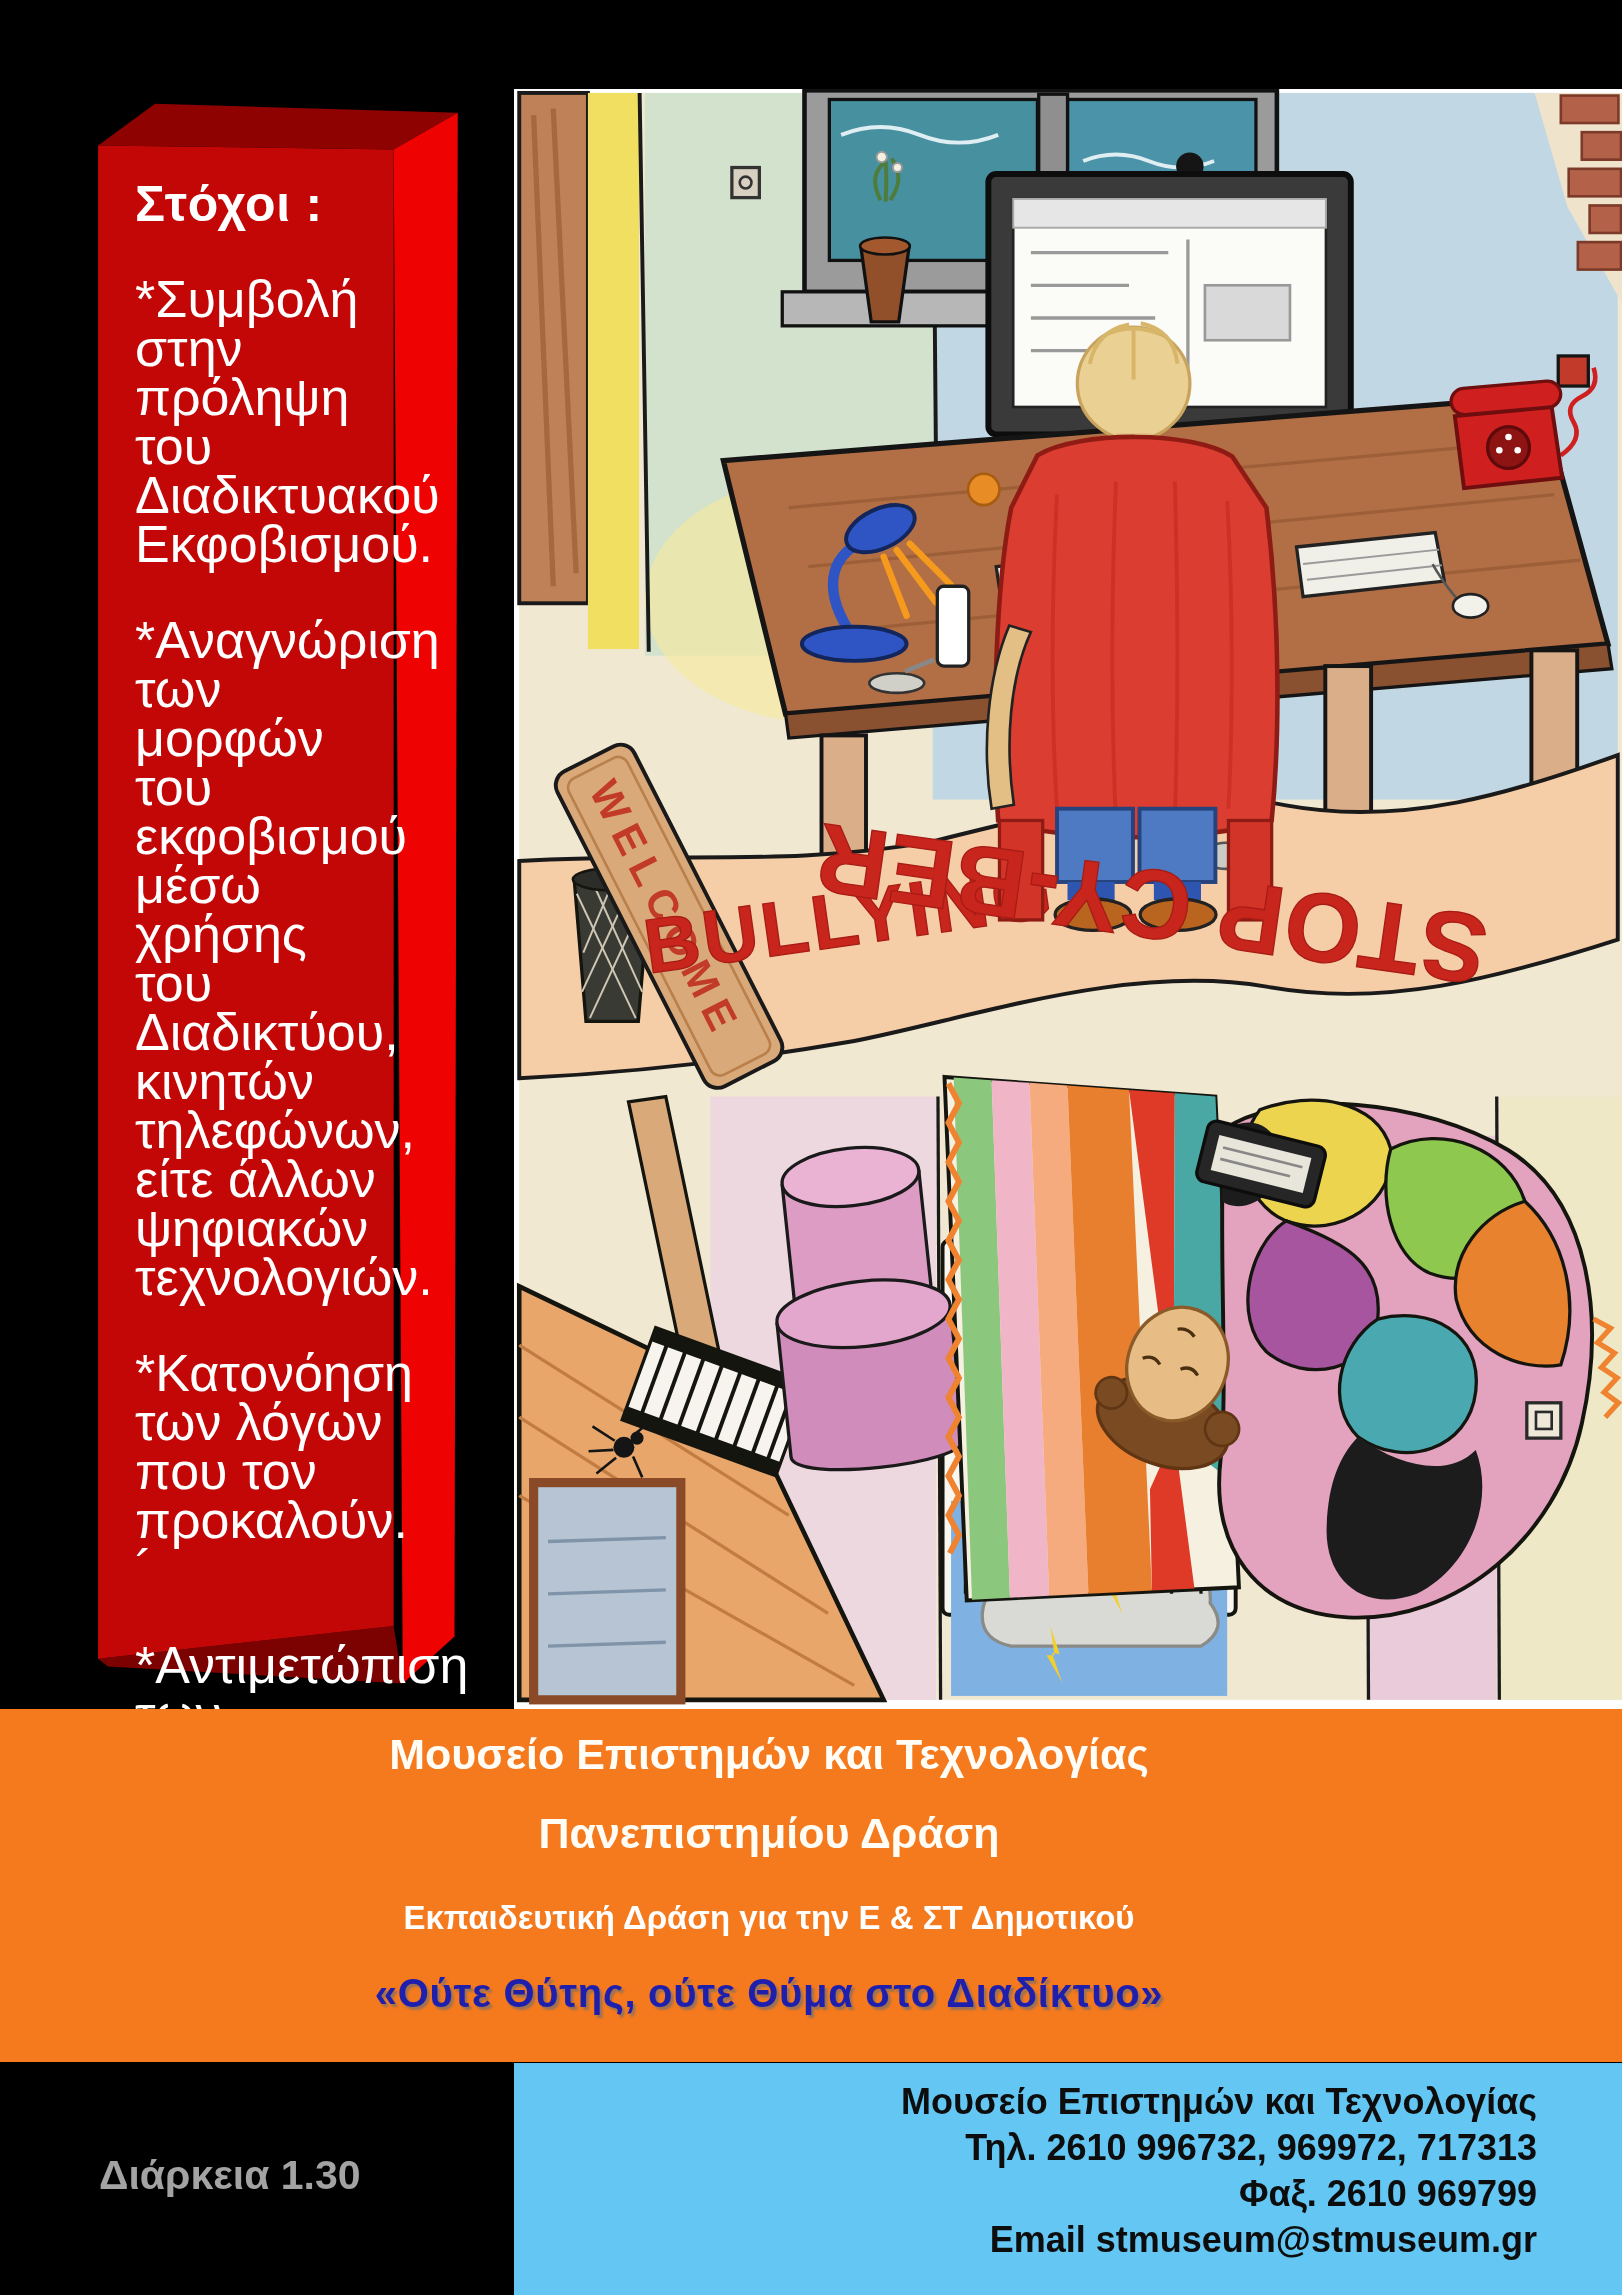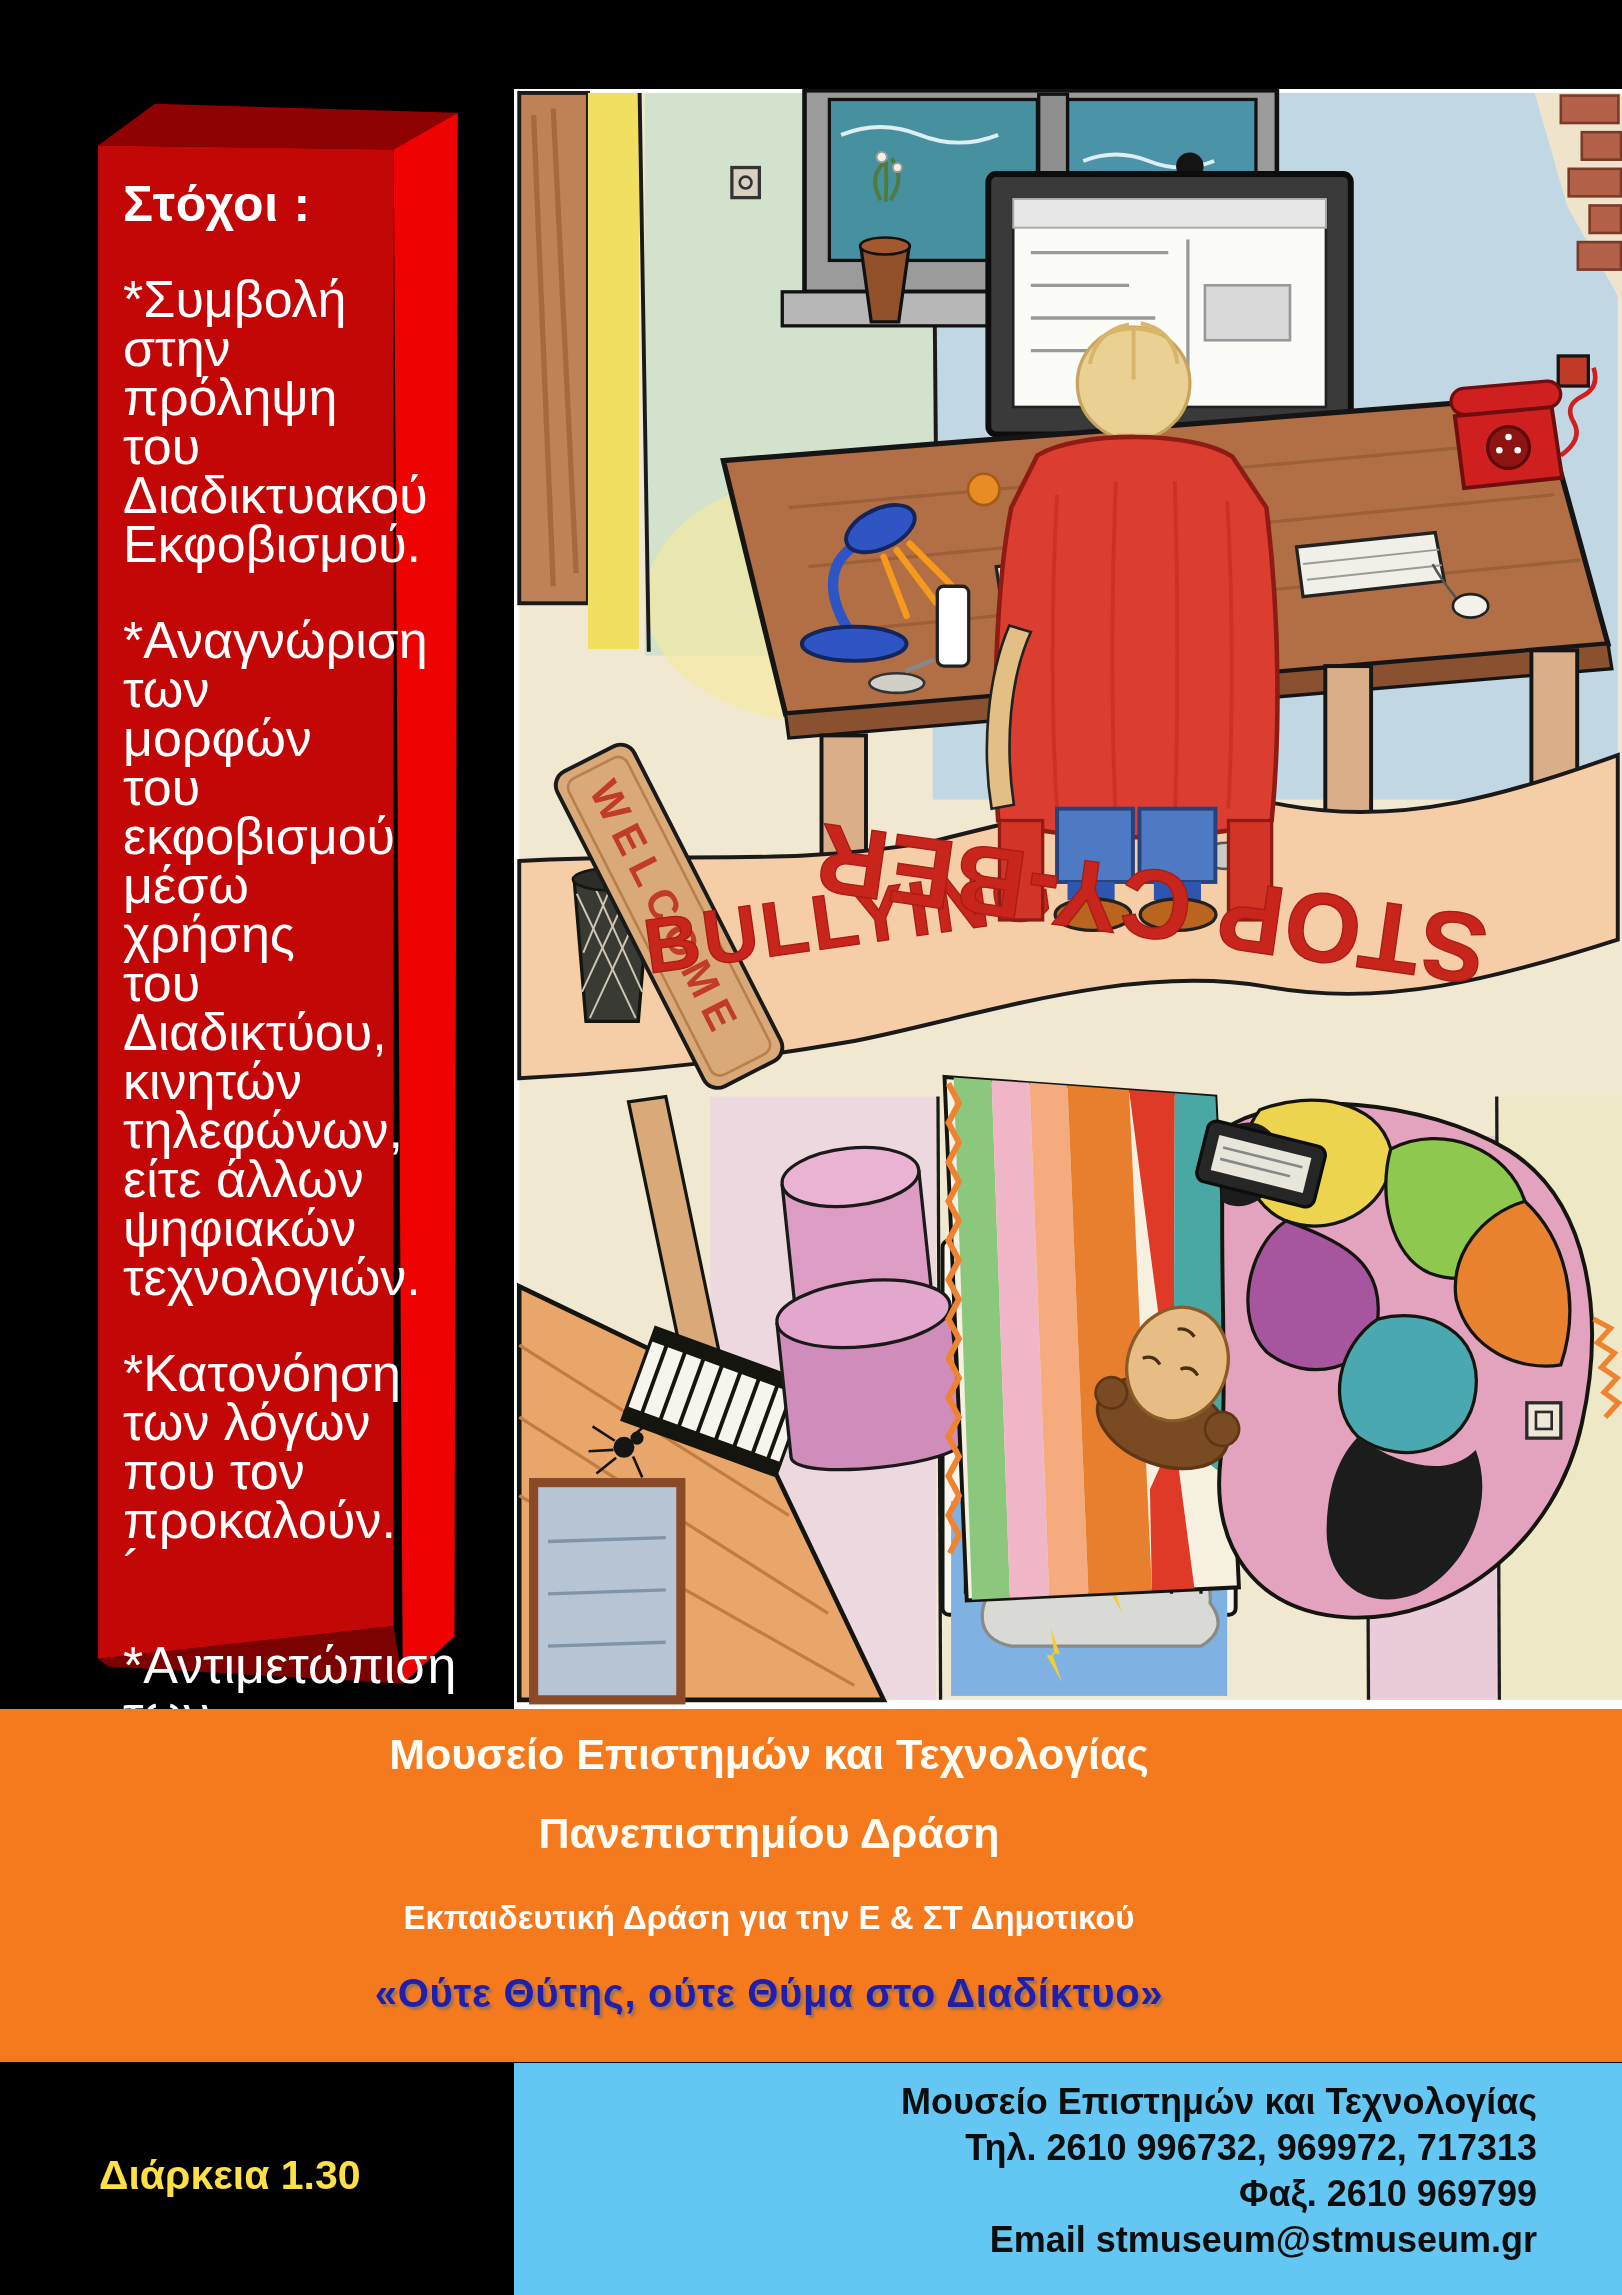--- a/index.html
+++ b/index.html
@@ -1,35 +1,35 @@
 <!DOCTYPE html>
 <html style="font-size:10.5px"><head>
 <meta charset="utf-8">
 <style>
   html,body{margin:0;padding:0;background:#000;}
   #poster{position:relative;width:1623px;height:2295px;background:#000;overflow:hidden;
           font-family:"Liberation Sans", sans-serif;}
   
   #cube-svg{position:absolute;left:0;top:0;width:497px;height:1714px;}
-  #goals{position:absolute;left:98px;top:145px;width:296px;height:1481px;
+  #goals{position:absolute;left:110px;top:145px;width:296px;height:1481px;
          box-sizing:border-box;padding:30px 11.8px 0 25px;color:#fff;}
   #goals h2{margin:0 0 42px 0;font-size:50px;font-weight:bold;letter-spacing:0.7px;}
   #goals p{margin:0 0 47px 0;font-size:52px;line-height:49px;white-space:pre-line;font-weight:400;}
   
   #drawing{position:absolute;left:514px;top:89px;width:1109px;height:1620px;background:#fff;}
   
   #banner{position:absolute;left:0;top:1709px;width:1623px;height:353px;background:#f5791d;
           text-align:center;box-sizing:border-box;padding:19.6px 85px 0 0;}
   .banner-title{color:#fffdf5;font-size:43px;font-weight:bold;line-height:50px;margin:0;}
   .banner-title.second{margin-top:29px;}
   .banner-sub{color:#ffffff;font-size:33px;font-weight:700;margin-top:41px;}
   .banner-slogan{color:#1f1fae;font-size:40px;font-weight:bold;letter-spacing:0.7px;margin-top:34px;
                  text-shadow:2.6px 3.3px 2px rgba(110,110,110,0.65);}
   
-  #duration{position:absolute;left:99px;top:2152px;color:#fde047;font-size:41px;font-weight:bold;}
+  #duration{position:absolute;left:99px;top:2152px;color:#a3a3a3;font-size:41px;font-weight:bold;}
   #contact{position:absolute;left:514px;top:2063px;width:1109px;height:233px;background:#63c6f3;
            box-sizing:border-box;padding:15.7px 86px 0 0;text-align:right;color:#0d0d0d;}
   #contact div{font-size:36px;font-weight:bold;line-height:46px;}
 </style>
 </head>
 <body>
 
 <div id="poster">
 
   <svg id="cube-svg" viewBox="0 0 760 2620">

